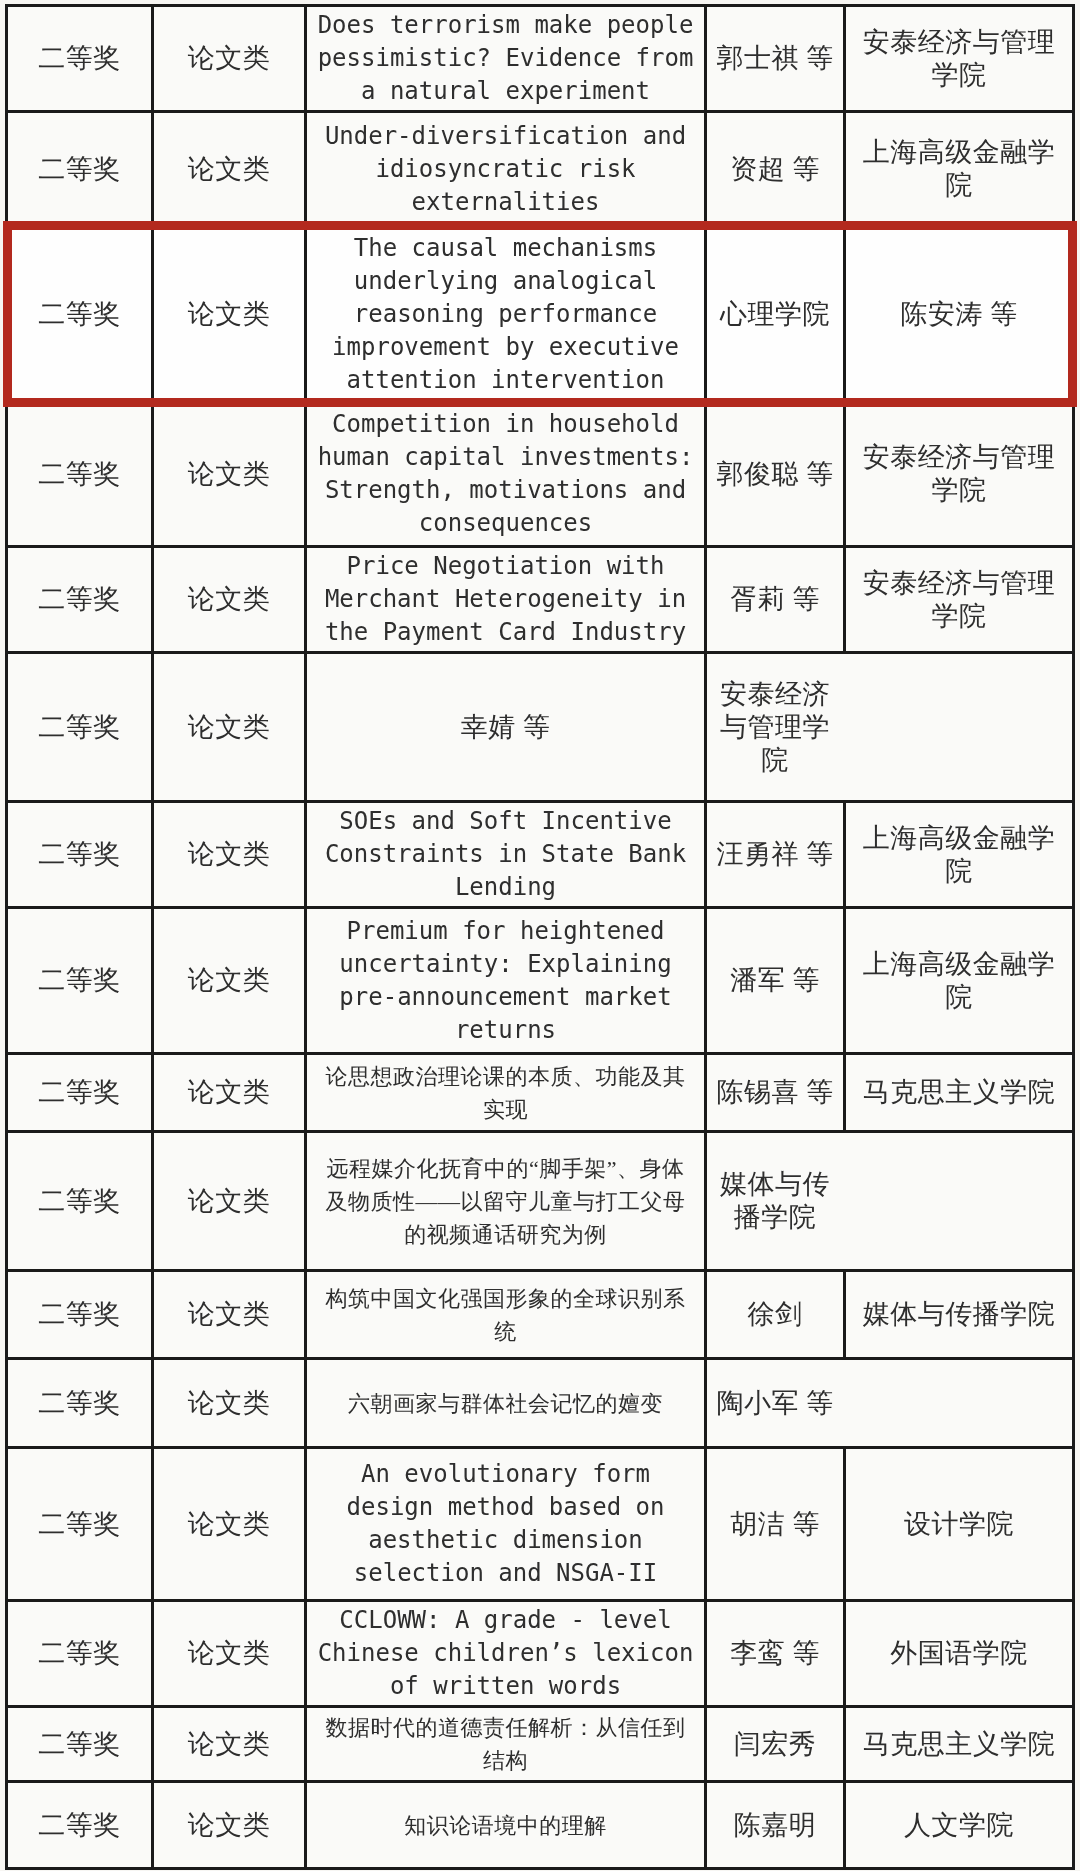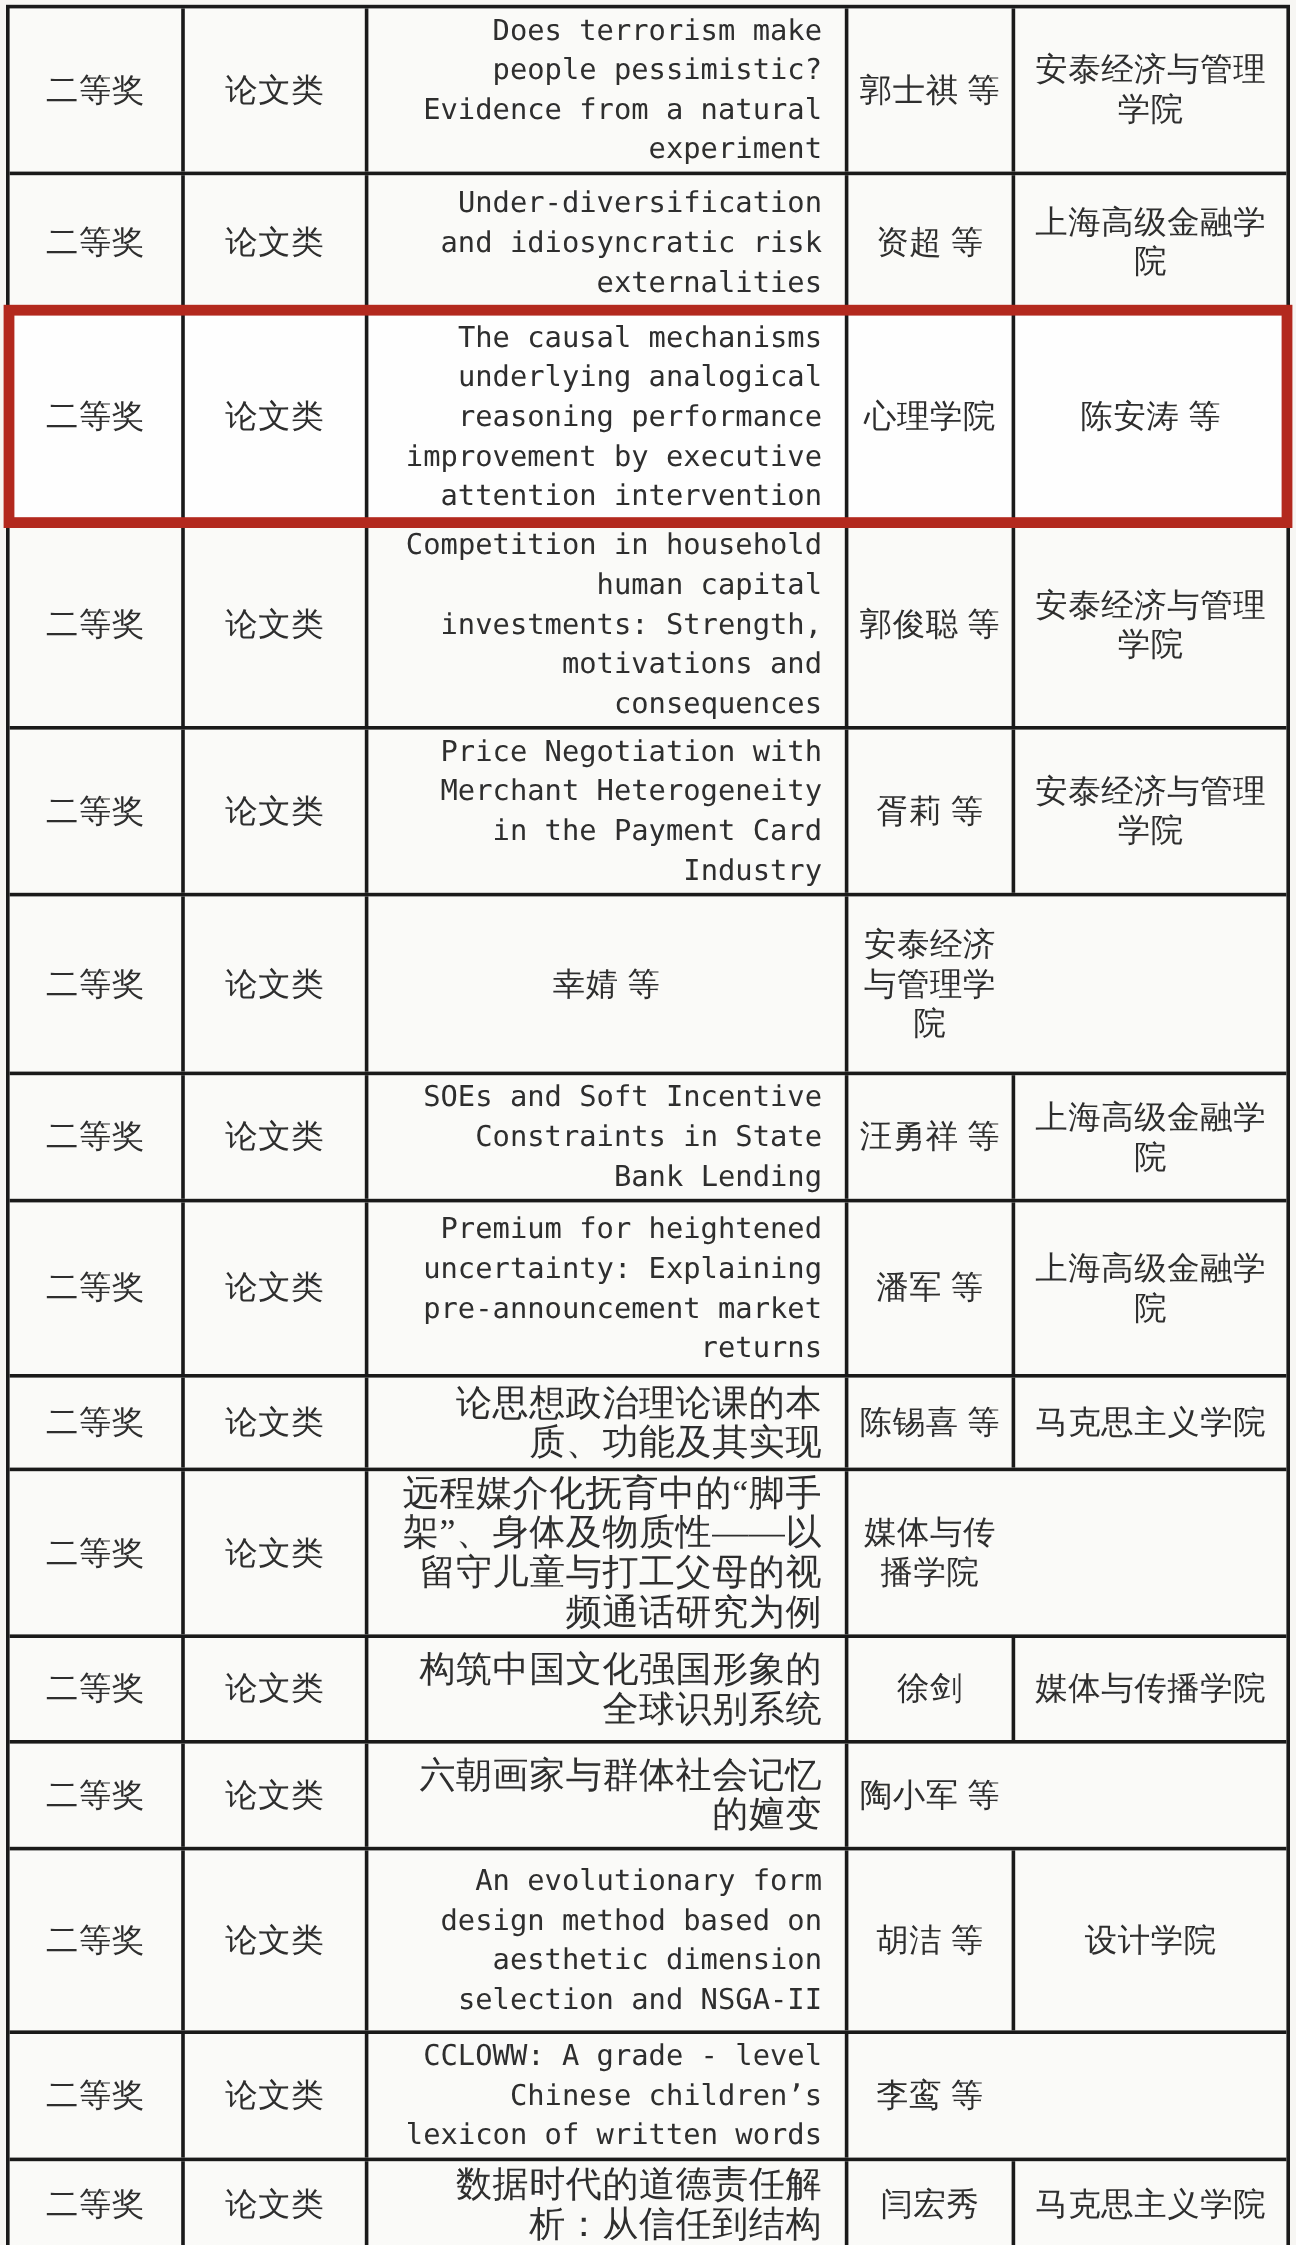--- a/index.html
+++ b/index.html
@@ -57,27 +57,26 @@
     color: #2e2e2e;
     letter-spacing: 0.5px;
   }
   .cell + .cell { border-left: 3px solid #1a1a1a; }
 
   
   .c-title {
     font-family: "DejaVu Sans Mono", "Liberation Mono", monospace;
     font-size: 24px;
     letter-spacing: 0px;
-    padding: 2px 19px;
-    text-align: right;
+    padding: 2px 9px;
   }
   
   .c-title.cjk {
     font-family: "Liberation Serif", "DejaVu Serif", serif;
-    font-size: 30px;
+    font-size: 22px;
     letter-spacing: 0.5px;
   }
 
   .t-row.highlighted { background: #fefefe; }
   .highlight-box {
     position: absolute;
     inset: -7px -5px -7px -5px;
     border: 9px solid #b3291e;
     pointer-events: none;
     z-index: 5;
@@ -175,20 +174,21 @@
     <div class="cell c-category">论文类</div>
     <div class="cell c-title">An evolutionary form design method based on aesthetic dimension selection and NSGA-II</div>
     <div class="cell c-authors">胡洁 等</div>
     <div class="cell c-school">设计学院</div>
   </div>
       <div class="t-row">
     <div class="cell c-award">二等奖</div>
     <div class="cell c-category">论文类</div>
     <div class="cell c-title">CCLOWW: A grade - level Chinese children’s lexicon of written words</div>
     <div class="cell c-authors">李鸾 等</div>
+    <div class="cell c-school">外国语学院</div>
   </div>
       <div class="t-row">
     <div class="cell c-award">二等奖</div>
     <div class="cell c-category">论文类</div>
     <div class="cell c-title cjk">数据时代的道德责任解析：从信任到结构</div>
     <div class="cell c-authors">闫宏秀</div>
     <div class="cell c-school">马克思主义学院</div>
   </div>
       <div class="t-row">
     <div class="cell c-award">二等奖</div>

